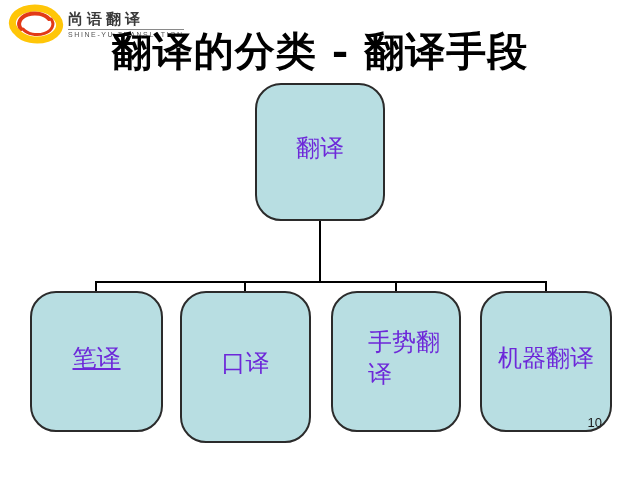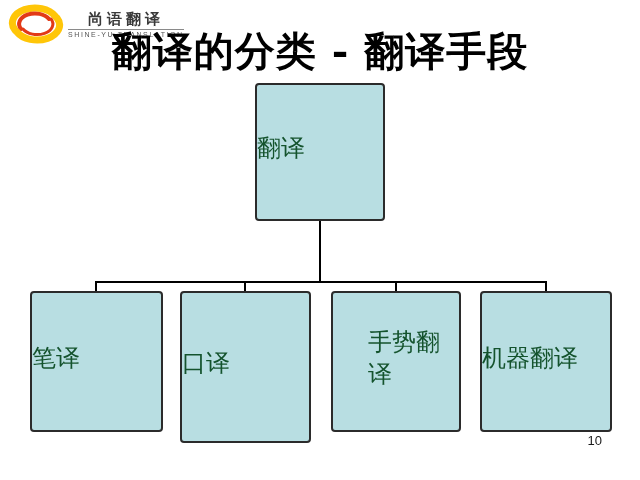--- a/index.html
+++ b/index.html
@@ -7,21 +7,21 @@
 
   .slide {
     position: relative;
     width: 640px;
     height: 480px;
     background: #ffffff;
     overflow: hidden;
   }
 
   
-  .logo { position: absolute; left: 8px; top: 3px; display: flex; align-items: center; text-align: center; }
+  .logo { position: absolute; left: 8px; top: 3px; display: flex; align-items: center; }
   .logo-swirl { width: 56px; height: 42px; display: block; }
   .logo-text { margin-left: 4px; }
   .logo-name {
     font-family: "DejaVu Sans", sans-serif;
     font-size: 15px; font-weight: bold; color: #3a3a3a;
     letter-spacing: 4px; line-height: 17px; white-space: nowrap;
   }
   .logo-sub {
     font-family: "Liberation Sans", sans-serif;
     font-size: 7px; color: #555; letter-spacing: 1.6px;
@@ -36,45 +36,45 @@
     font-family: "DejaVu Serif", serif;
     font-size: 40px; font-weight: bold; color: #000000;
     letter-spacing: 1px;
   }
 
   
   .node {
     position: absolute;
     box-sizing: border-box;
     border: 2px solid #2b2b2b;
-    border-radius: 4px;
-    display: flex; align-items: center; 
+    border-radius: 26px;
+    display: flex; align-items: center; justify-content: center;
     font-family: "DejaVu Serif", serif;
-    font-size: 24px; color: #14532d;
+    font-size: 24px; color: #6d28d9;
     padding-bottom: 8px;
   }
   .node-root  { left: 255px; top: 83px;  width: 130px; height: 138px; }
-  .node-c0    { left: 30px;  top: 291px; width: 133px; height: 141px; }
+  .node-c0    { left: 30px;  top: 291px; width: 133px; height: 141px; text-decoration: underline; }
   .node-c1    { left: 180px; top: 291px; width: 131px; height: 152px; }
   .node-c2    { left: 331px; top: 291px; width: 130px; height: 141px; }
   .node-c3    { left: 480px; top: 291px; width: 132px; height: 141px; }
 
   
   .line { position: absolute; background: #000000; }
   .line-trunk   { left: 319px; top: 221px; width: 2px;   height: 62px; }
   .line-hbar    { left: 95px;  top: 281px; width: 451px; height: 2px;  }
   .line-stub    { top: 281px; width: 2px; height: 11px; }
   .line-stub-0  { left: 95px;  }
   .line-stub-1  { left: 244px; }
   .line-stub-2  { left: 395px; }
   .line-stub-3  { left: 545px; }
 
   
   .page-number {
-    position: absolute; right: 38px; top: 433px;
+    position: absolute; right: 38px; top: 415px;
     font-family: "Liberation Sans", sans-serif;
     font-size: 13px; color: #1a1a1a;
   }
 </style>
 </head>
 <body>
 
 <div class="slide">
 
   <div class="logo">

